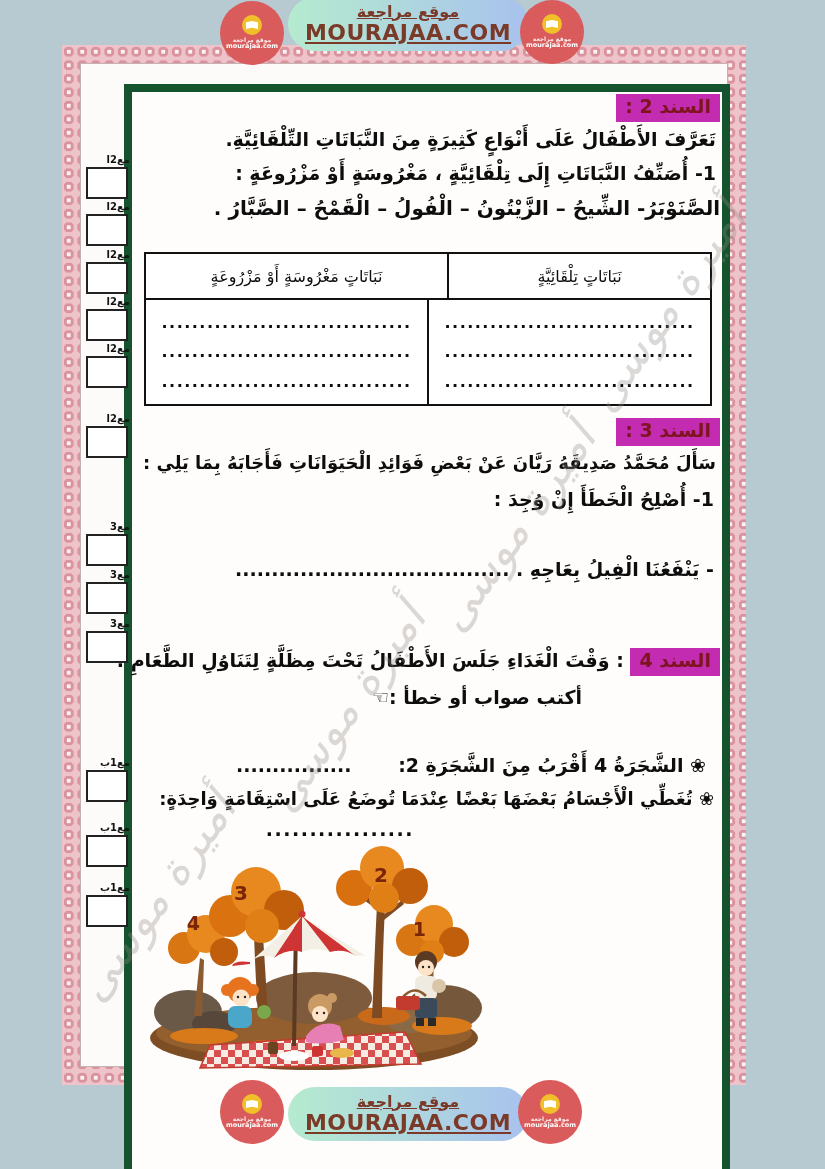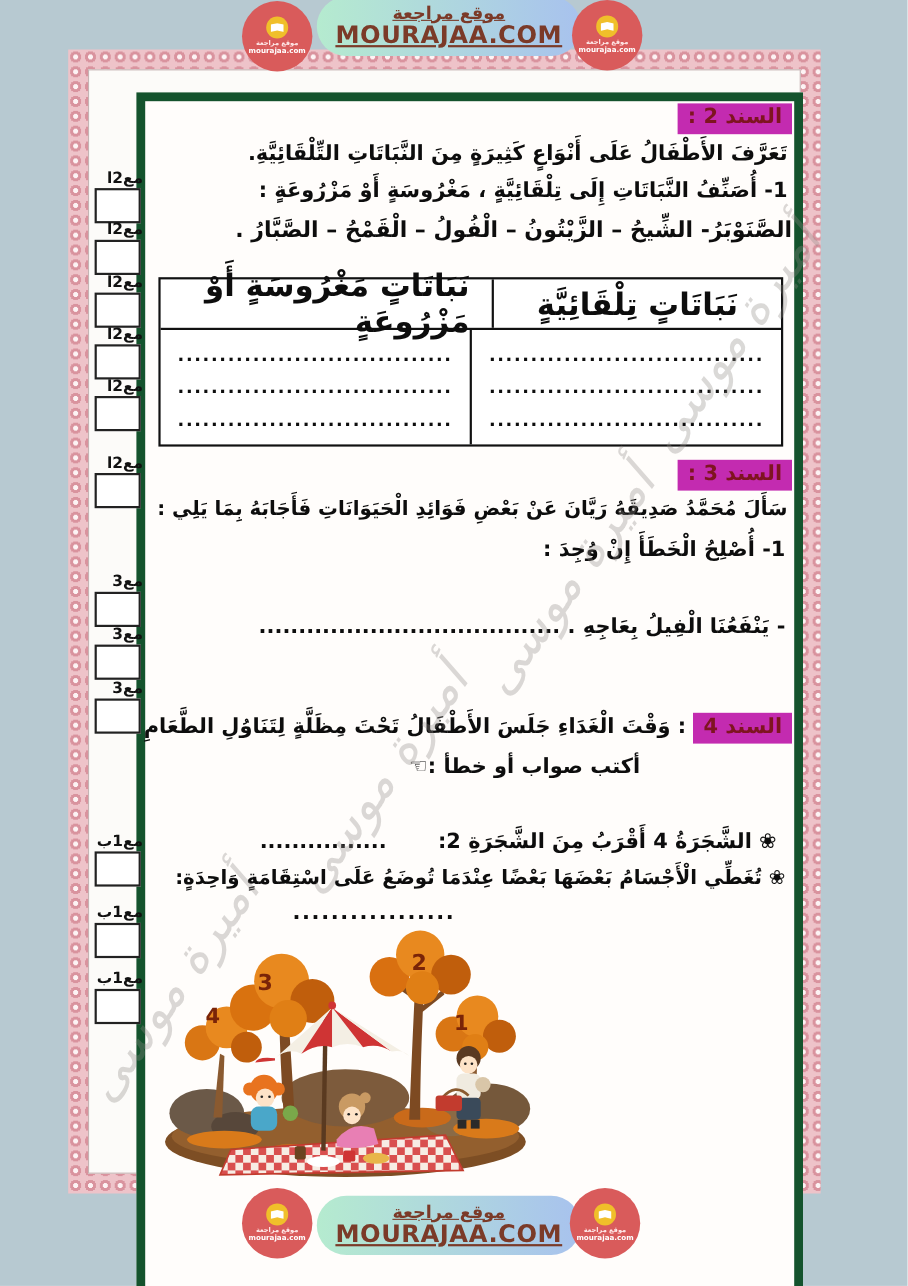--- a/index.html
+++ b/index.html
@@ -36,21 +36,21 @@
     display:flex;flex-direction:column;align-items:center;justify-content:center;z-index:13;
   }
   .badge-dot{width:20px;height:20px;border-radius:50%;background:#f0bf2a;position:relative;margin-bottom:2px;}
   .badge-dot::after{content:"";position:absolute;left:4px;top:6px;width:12px;height:8px;background:#fff;
     clip-path:polygon(0 15%,50% 0,100% 15%,100% 100%,50% 82%,0 100%);}
   .badge-t1{color:#ffe9e9;font-size:6px;font-weight:bold;direction:rtl;line-height:1;}
   .badge-t2{color:#fff;font-size:6.5px;font-weight:bold;line-height:1.2;}
 
   
   .crit{position:absolute;left:86px;width:46px;z-index:6;}
-  .crit-label{font-size:14px;font-weight:bold;color:#111;direction:rtl;text-align:right;line-height:1;padding-right:2px;}
+  .crit-label{font-size:10px;font-weight:bold;color:#111;direction:rtl;text-align:right;line-height:1;padding-right:2px;}
   .crit-box{width:38px;height:28px;border:2px solid #222;background:#fff;margin-top:2px;}
 
   
   .content-box{
     position:absolute;left:124px;top:84px;width:606px;height:1111px;
     background:#fffdfb;border:8px solid #14532d;box-sizing:border-box;
     direction:rtl;z-index:4;
   }
   .bottom-dline{position:absolute;left:0;right:0;bottom:3px;height:2px;background:#161616;}
   .ar{font-weight:bold;color:#0d0d0d;font-size:19px;white-space:nowrap;line-height:1.2;}
@@ -63,21 +63,21 @@
 
   
   .ptable{
     position:absolute;top:160px;right:10px;left:12px;height:150px;
     border:2px solid #111;display:flex;flex-direction:column;background:#fff;
   }
   .ptable-head{display:flex;border-bottom:2.5px solid #111;height:44px;}
   .ptable-body{display:flex;flex:1;}
   .pcell{width:50%;display:flex;align-items:center;justify-content:center;}
   .pcell-r{border-left:2.5px solid #111;}
-  .pcell-head{font-weight:bold;font-size:28px;color:#0d0d0d;margin-left:20px;}
+  .pcell-head{font-weight:normal;font-size:16px;color:#0d0d0d;margin-left:20px;}
   .pcell-ans{flex-direction:column;justify-content:space-around;padding:8px 0;}
 
   
   .wm{
     position:absolute;color:#8f8a86;opacity:.32;font-size:46px;font-style:italic;
     transform:rotate(-55deg);z-index:9;pointer-events:none;white-space:nowrap;
     font-family:"DejaVu Serif","Liberation Serif",serif;direction:rtl;
   }
 
   

